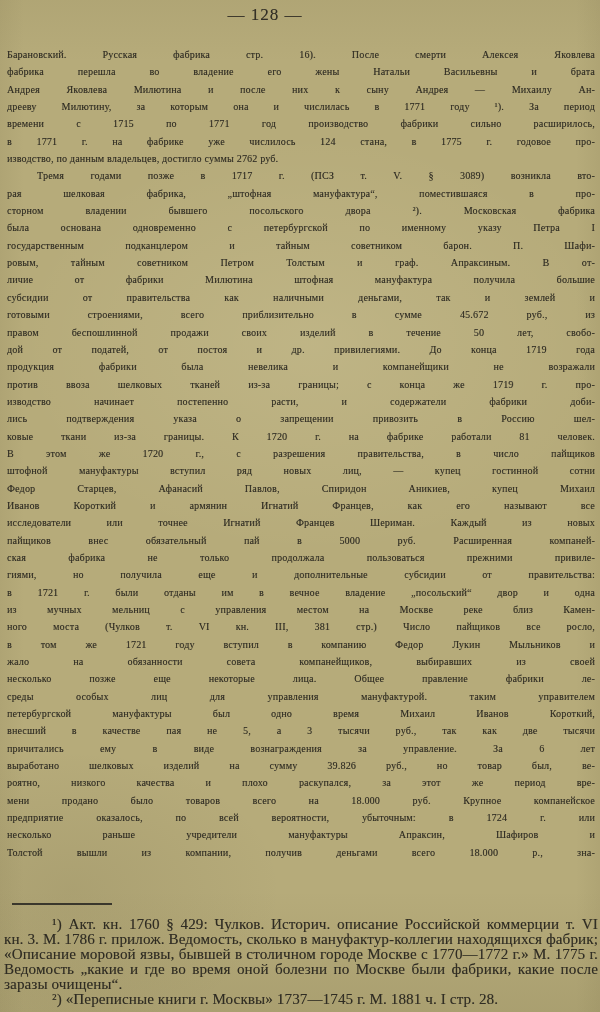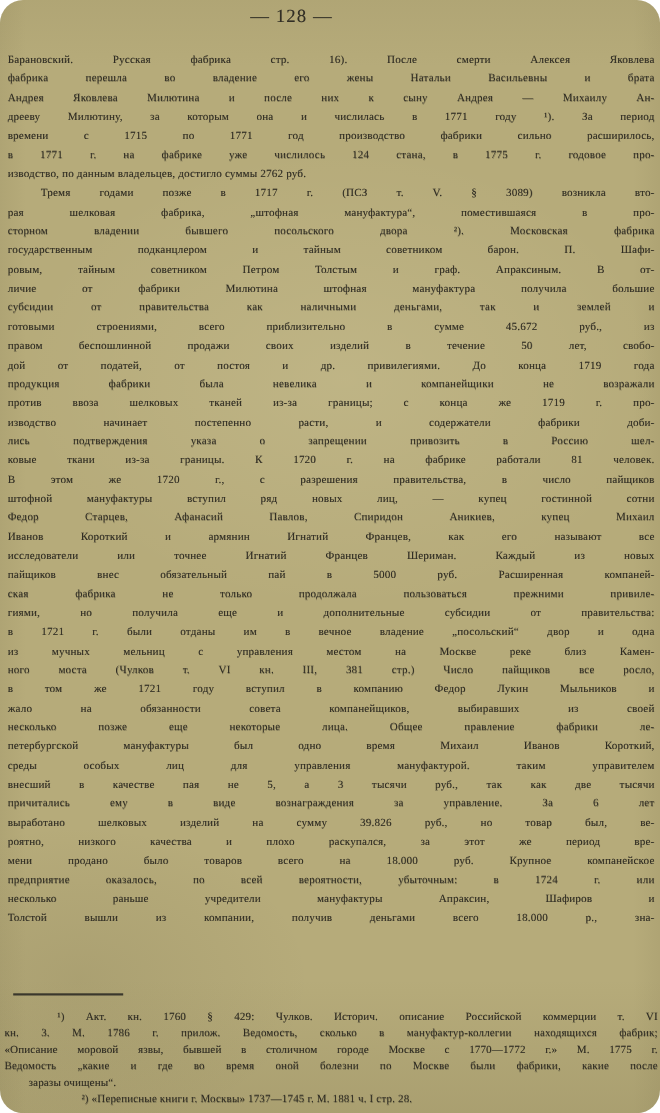--- a/index.html
+++ b/index.html
@@ -9,21 +9,20 @@
     height: 1012px;
     overflow: hidden;
     background-color: #b6ab7a;
     background-image:
       radial-gradient(ellipse 420px 300px at 52% 34%, rgba(255,248,215,0.12), rgba(255,248,215,0) 70%),
       radial-gradient(ellipse 300px 200px at 12% 88%, rgba(70,64,38,0.10), rgba(70,64,38,0) 70%),
       linear-gradient(180deg, rgba(124,114,72,0.10) 0%, rgba(124,114,72,0) 6%, rgba(124,114,72,0) 88%, rgba(95,88,52,0.14) 100%),
       linear-gradient(90deg, rgba(110,100,62,0.10) 0%, rgba(110,100,62,0) 4%, rgba(110,100,62,0) 96%, rgba(110,100,62,0.10) 100%);
     font-family: "Liberation Serif", "DejaVu Serif", serif;
     color: #2f2c23;
-    border-radius: 21px;
   }
   .page-number {
     position: absolute;
     top: 5px;
     left: 0;
     width: 100%;
     text-align: center;
     font-size: 17px;
     letter-spacing: 1px;
     transform: translateX(-35px);
@@ -53,49 +52,50 @@
     left: 12px;
     width: 100px;
     height: 2px;
     background: #3a372c;
   }
   .footnotes {
     position: absolute;
     top: 917px;
     left: 4px;
     width: 594px;
-    font-size: 10px;
+    font-size: 15px;
     line-height: 15px;
     letter-spacing: 0.15px;
     text-shadow: 0.3px 0.3px 0 rgba(47,44,35,0.40);
   }
   .footnotes .fn-line {
     text-align: justify;
     text-align-last: justify;
   }
-  .footnotes .fn-line.nojust { text-align-last: left; margin-left: 22px; }
+  .footnotes .fn-line.nojust { text-align-last: left; }
   .footnotes .fn-line.indent { text-indent: 48px; }
 </style>
 </head>
 <body>
 
 <div class="scan-page">
   <div class="page-number">— 128 —</div>
 
   <div class="body-text">
       <div class="line">Барановский. Русская фабрика стр. 16). После смерти Алексея Яковлева</div>
       <div class="line">фабрика перешла во владение его жены Натальи Васильевны и брата</div>
       <div class="line">Андрея Яковлева Милютина и после них к сыну Андрея — Михаилу Ан-</div>
       <div class="line">дрееву Милютину, за которым она и числилась в 1771 году ¹). За период</div>
       <div class="line">времени с 1715 по 1771 год производство фабрики сильно расширилось,</div>
       <div class="line">в 1771 г. на фабрике уже числилось 124 стана, в 1775 г. годовое про-</div>
       <div class="line nojust">изводство, по данным владельцев, достигло суммы 2762 руб.</div>
       <div class="line indent">Тремя годами позже в 1717 г. (ПСЗ т. V. § 3089) возникла вто-</div>
       <div class="line">рая шелковая фабрика, „штофная мануфактура“, поместившаяся в про-</div>
       <div class="line">сторном владении бывшего посольского двора ²). Московская фабрика</div>
+      <div class="line">была основана одновременно с петербургской по именному указу Петра I</div>
       <div class="line">государственным подканцлером и тайным советником барон. П. Шафи-</div>
       <div class="line">ровым, тайным советником Петром Толстым и граф. Апраксиным. В от-</div>
       <div class="line">личие от фабрики Милютина штофная мануфактура получила большие</div>
       <div class="line">субсидии от правительства как наличными деньгами, так и землей и</div>
       <div class="line">готовыми строениями, всего приблизительно в сумме 45.672 руб., из</div>
       <div class="line">правом беспошлинной продажи своих изделий в течение 50 лет, свобо-</div>
       <div class="line">дой от податей, от постоя и др. привилегиями. До конца 1719 года</div>
       <div class="line">продукция фабрики была невелика и компанейщики не возражали</div>
       <div class="line">против ввоза шелковых тканей из-за границы; с конца же 1719 г. про-</div>
       <div class="line">изводство начинает постепенно расти, и содержатели фабрики доби-</div>
@@ -108,22 +108,22 @@
       <div class="line">исследователи или точнее Игнатий Францев Шериман. Каждый из новых</div>
       <div class="line">пайщиков внес обязательный пай в 5000 руб. Расширенная компаней-</div>
       <div class="line">ская фабрика не только продолжала пользоваться прежними привиле-</div>
       <div class="line">гиями, но получила еще и дополнительные субсидии от правительства:</div>
       <div class="line">в 1721 г. были отданы им в вечное владение „посольский“ двор и одна</div>
       <div class="line">из мучных мельниц с управления местом на Москве реке близ Камен-</div>
       <div class="line">ного моста (Чулков т. VI кн. III, 381 стр.) Число пайщиков все росло,</div>
       <div class="line">в том же 1721 году вступил в компанию Федор Лукин Мыльников и</div>
       <div class="line">жало на обязанности совета компанейщиков, выбиравших из своей</div>
       <div class="line">несколько позже еще некоторые лица. Общее правление фабрики ле-</div>
+      <div class="line">среды особых лиц для управления мануфактурой. таким управителем</div>
       <div class="line">петербургской мануфактуры был одно время Михаил Иванов Короткий,</div>
-      <div class="line">среды особых лиц для управления мануфактурой. таким управителем</div>
       <div class="line">внесший в качестве пая не 5, а 3 тысячи руб., так как две тысячи</div>
       <div class="line">причитались ему в виде вознаграждения за управление. За 6 лет</div>
       <div class="line">выработано шелковых изделий на сумму 39.826 руб., но товар был, ве-</div>
       <div class="line">роятно, низкого качества и плохо раскупался, за этот же период вре-</div>
       <div class="line">мени продано было товаров всего на 18.000 руб. Крупное компанейское</div>
       <div class="line">предприятие оказалось, по всей вероятности, убыточным: в 1724 г. или</div>
       <div class="line">несколько раньше учредители мануфактуры Апраксин, Шафиров и</div>
       <div class="line">Толстой вышли из компании, получив деньгами всего 18.000 р., зна-</div>
     </div>
 

